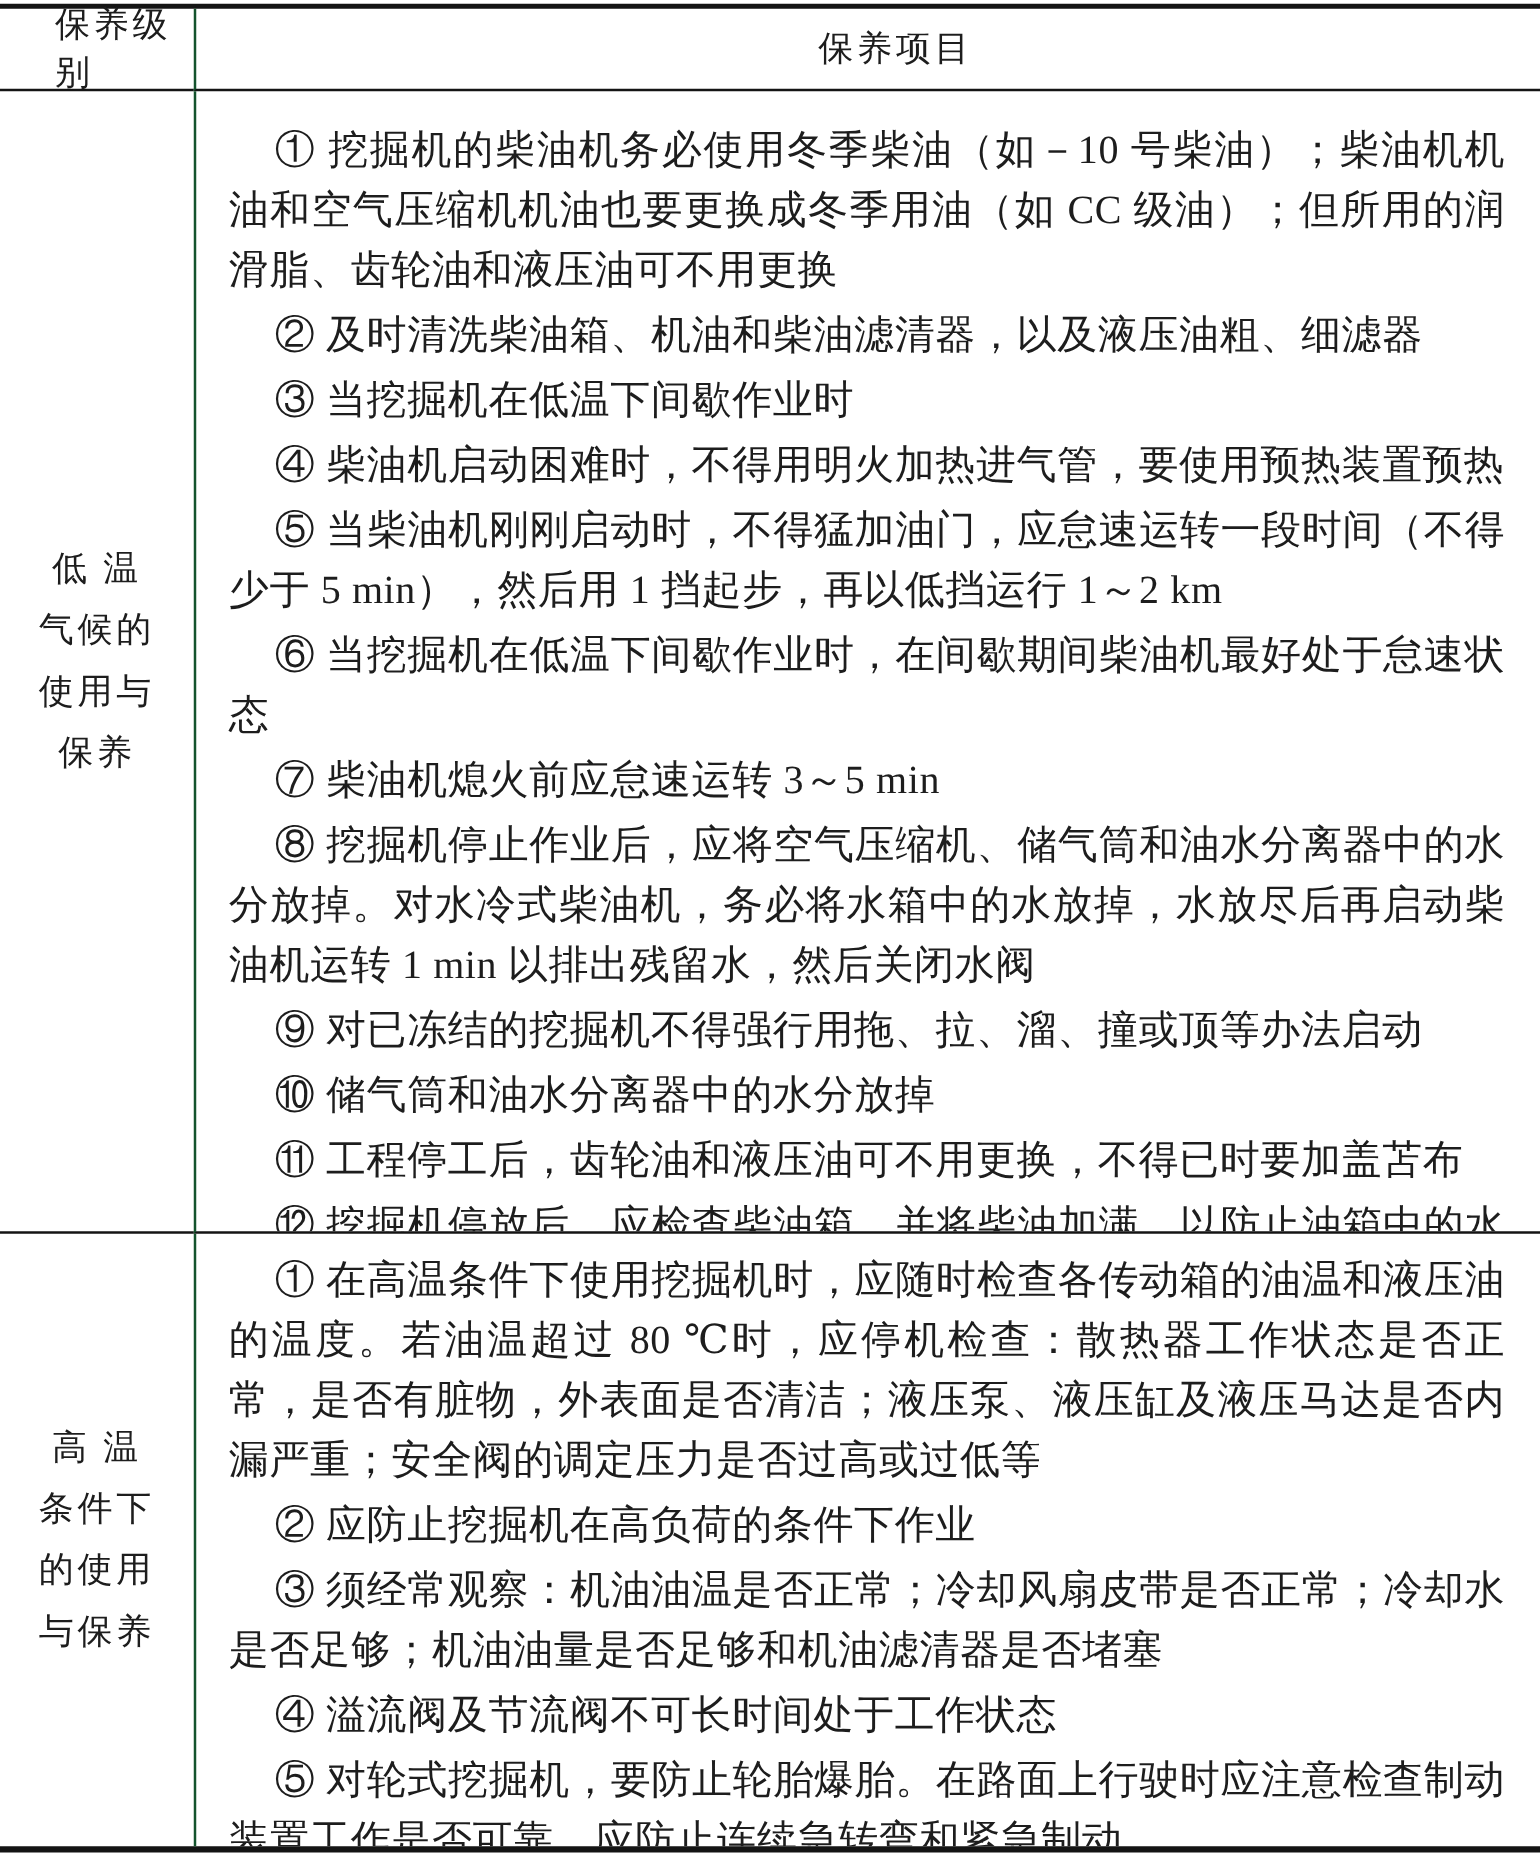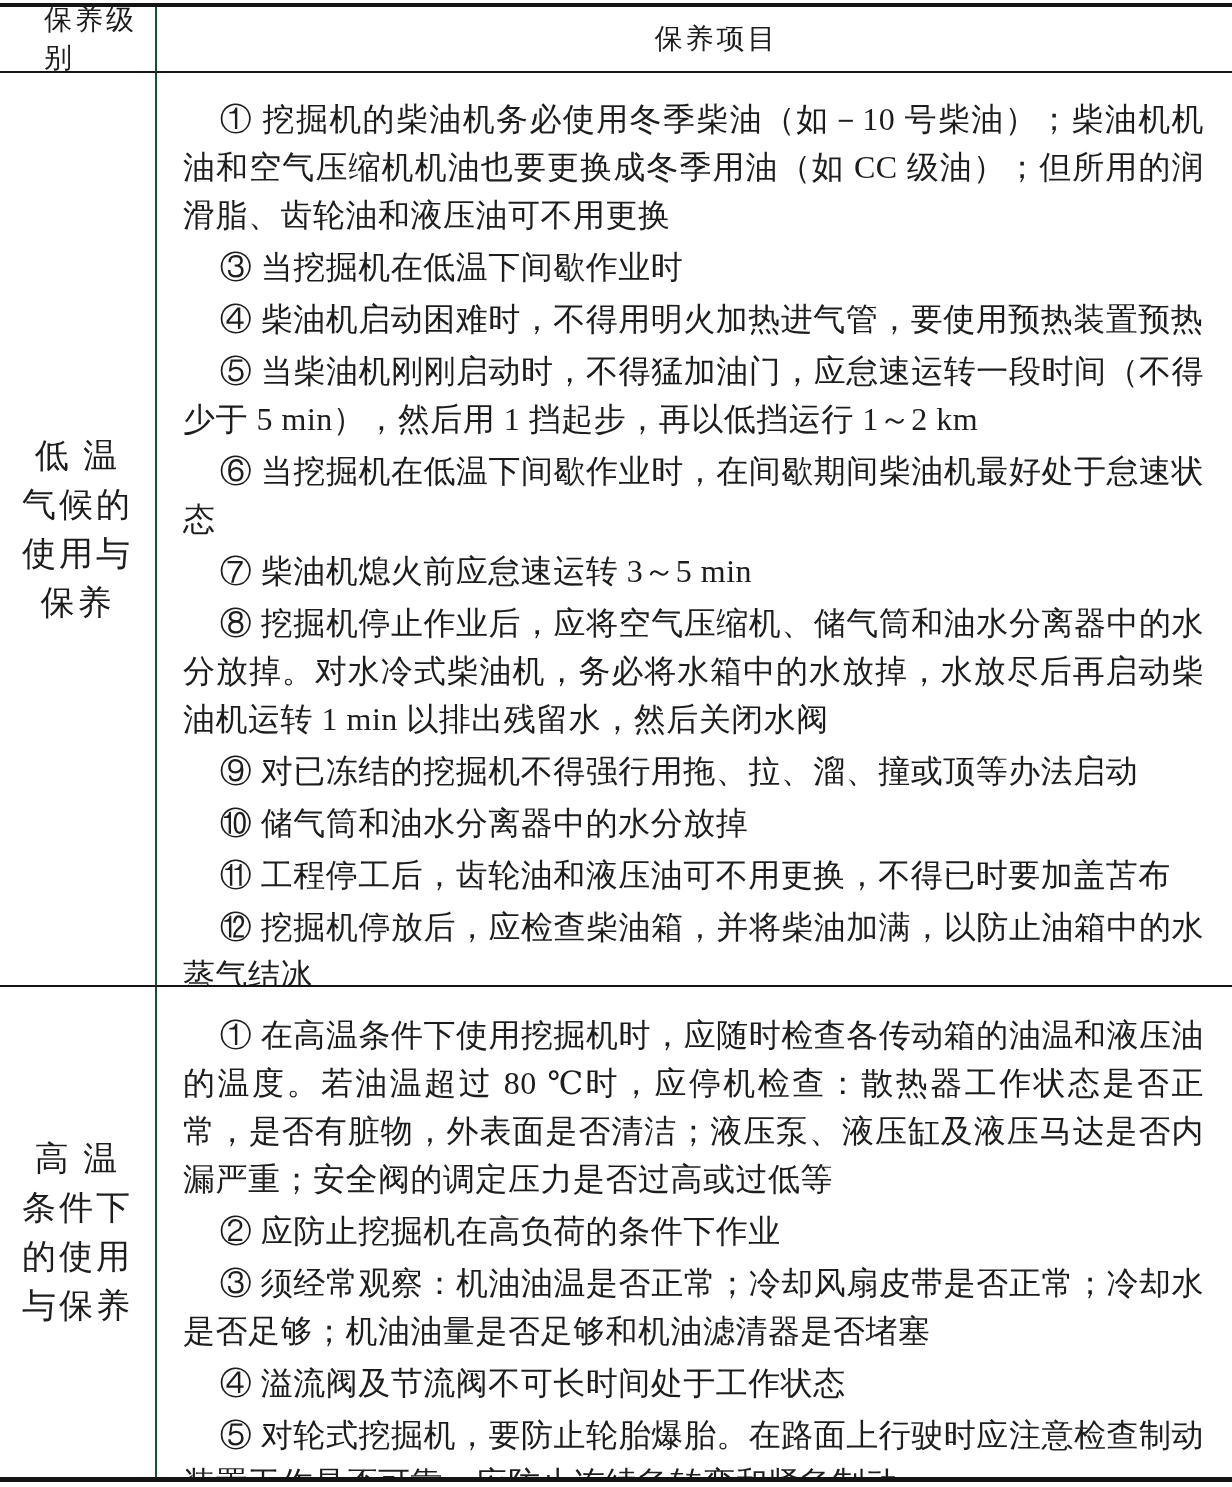--- a/index.html
+++ b/index.html
@@ -36,31 +36,31 @@
     letter-spacing: 3px;
     padding-left: 44px;
   }
   .level-cell {
     display: flex;
     flex-direction: column;
     align-items: center;
     justify-content: center;
   }
   .level-line {
-    font-size: 34px;
+    font-size: 28px;
     line-height: 49px;
     letter-spacing: 3px;
     text-align: center;
     white-space: pre;
   }
   .items-cell {
     padding: 18px 24px 0 22px;
     overflow: hidden;
   }
-  .items-cell.row2 { padding-top: 20px; }
+  .items-cell.row2 { padding-top: 8px; }
   p.item {
     margin: 4px;
     font-size: 32px;
     line-height: 48px;
     text-align: justify;
     text-indent: 1.15em;
     letter-spacing: 0.5px;
   }
 </style>
 </head>
@@ -73,20 +73,21 @@
     <div class="cell hdr h-div v-div">保养项目</div>
 
     <div class="cell level-cell h-div">
         <div class="level-line">低 温</div>
         <div class="level-line">气候的</div>
         <div class="level-line">使用与</div>
         <div class="level-line">保养</div>
       </div>
     <div class="cell items-cell h-div v-div">
         <p class="item">① 挖掘机的柴油机务必使用冬季柴油（如－10 号柴油）；柴油机机油和空气压缩机机油也要更换成冬季用油（如 CC 级油）；但所用的润滑脂、齿轮油和液压油可不用更换</p>
+        <p class="item">② 及时清洗柴油箱、机油和柴油滤清器，以及液压油粗、细滤器</p>
         <p class="item">③ 当挖掘机在低温下间歇作业时</p>
         <p class="item">④ 柴油机启动困难时，不得用明火加热进气管，要使用预热装置预热</p>
         <p class="item">⑤ 当柴油机刚刚启动时，不得猛加油门，应怠速运转一段时间（不得少于 5 min），然后用 1 挡起步，再以低挡运行 1～2 km</p>
         <p class="item">⑥ 当挖掘机在低温下间歇作业时，在间歇期间柴油机最好处于怠速状态</p>
         <p class="item">⑦ 柴油机熄火前应怠速运转 3～5 min</p>
         <p class="item">⑧ 挖掘机停止作业后，应将空气压缩机、储气筒和油水分离器中的水分放掉。对水冷式柴油机，务必将水箱中的水放掉，水放尽后再启动柴油机运转 1 min 以排出残留水，然后关闭水阀</p>
         <p class="item">⑨ 对已冻结的挖掘机不得强行用拖、拉、溜、撞或顶等办法启动</p>
         <p class="item">⑩ 储气筒和油水分离器中的水分放掉</p>
         <p class="item">⑪ 工程停工后，齿轮油和液压油可不用更换，不得已时要加盖苫布</p>
         <p class="item">⑫ 挖掘机停放后，应检查柴油箱，并将柴油加满，以防止油箱中的水蒸气结冰</p>

